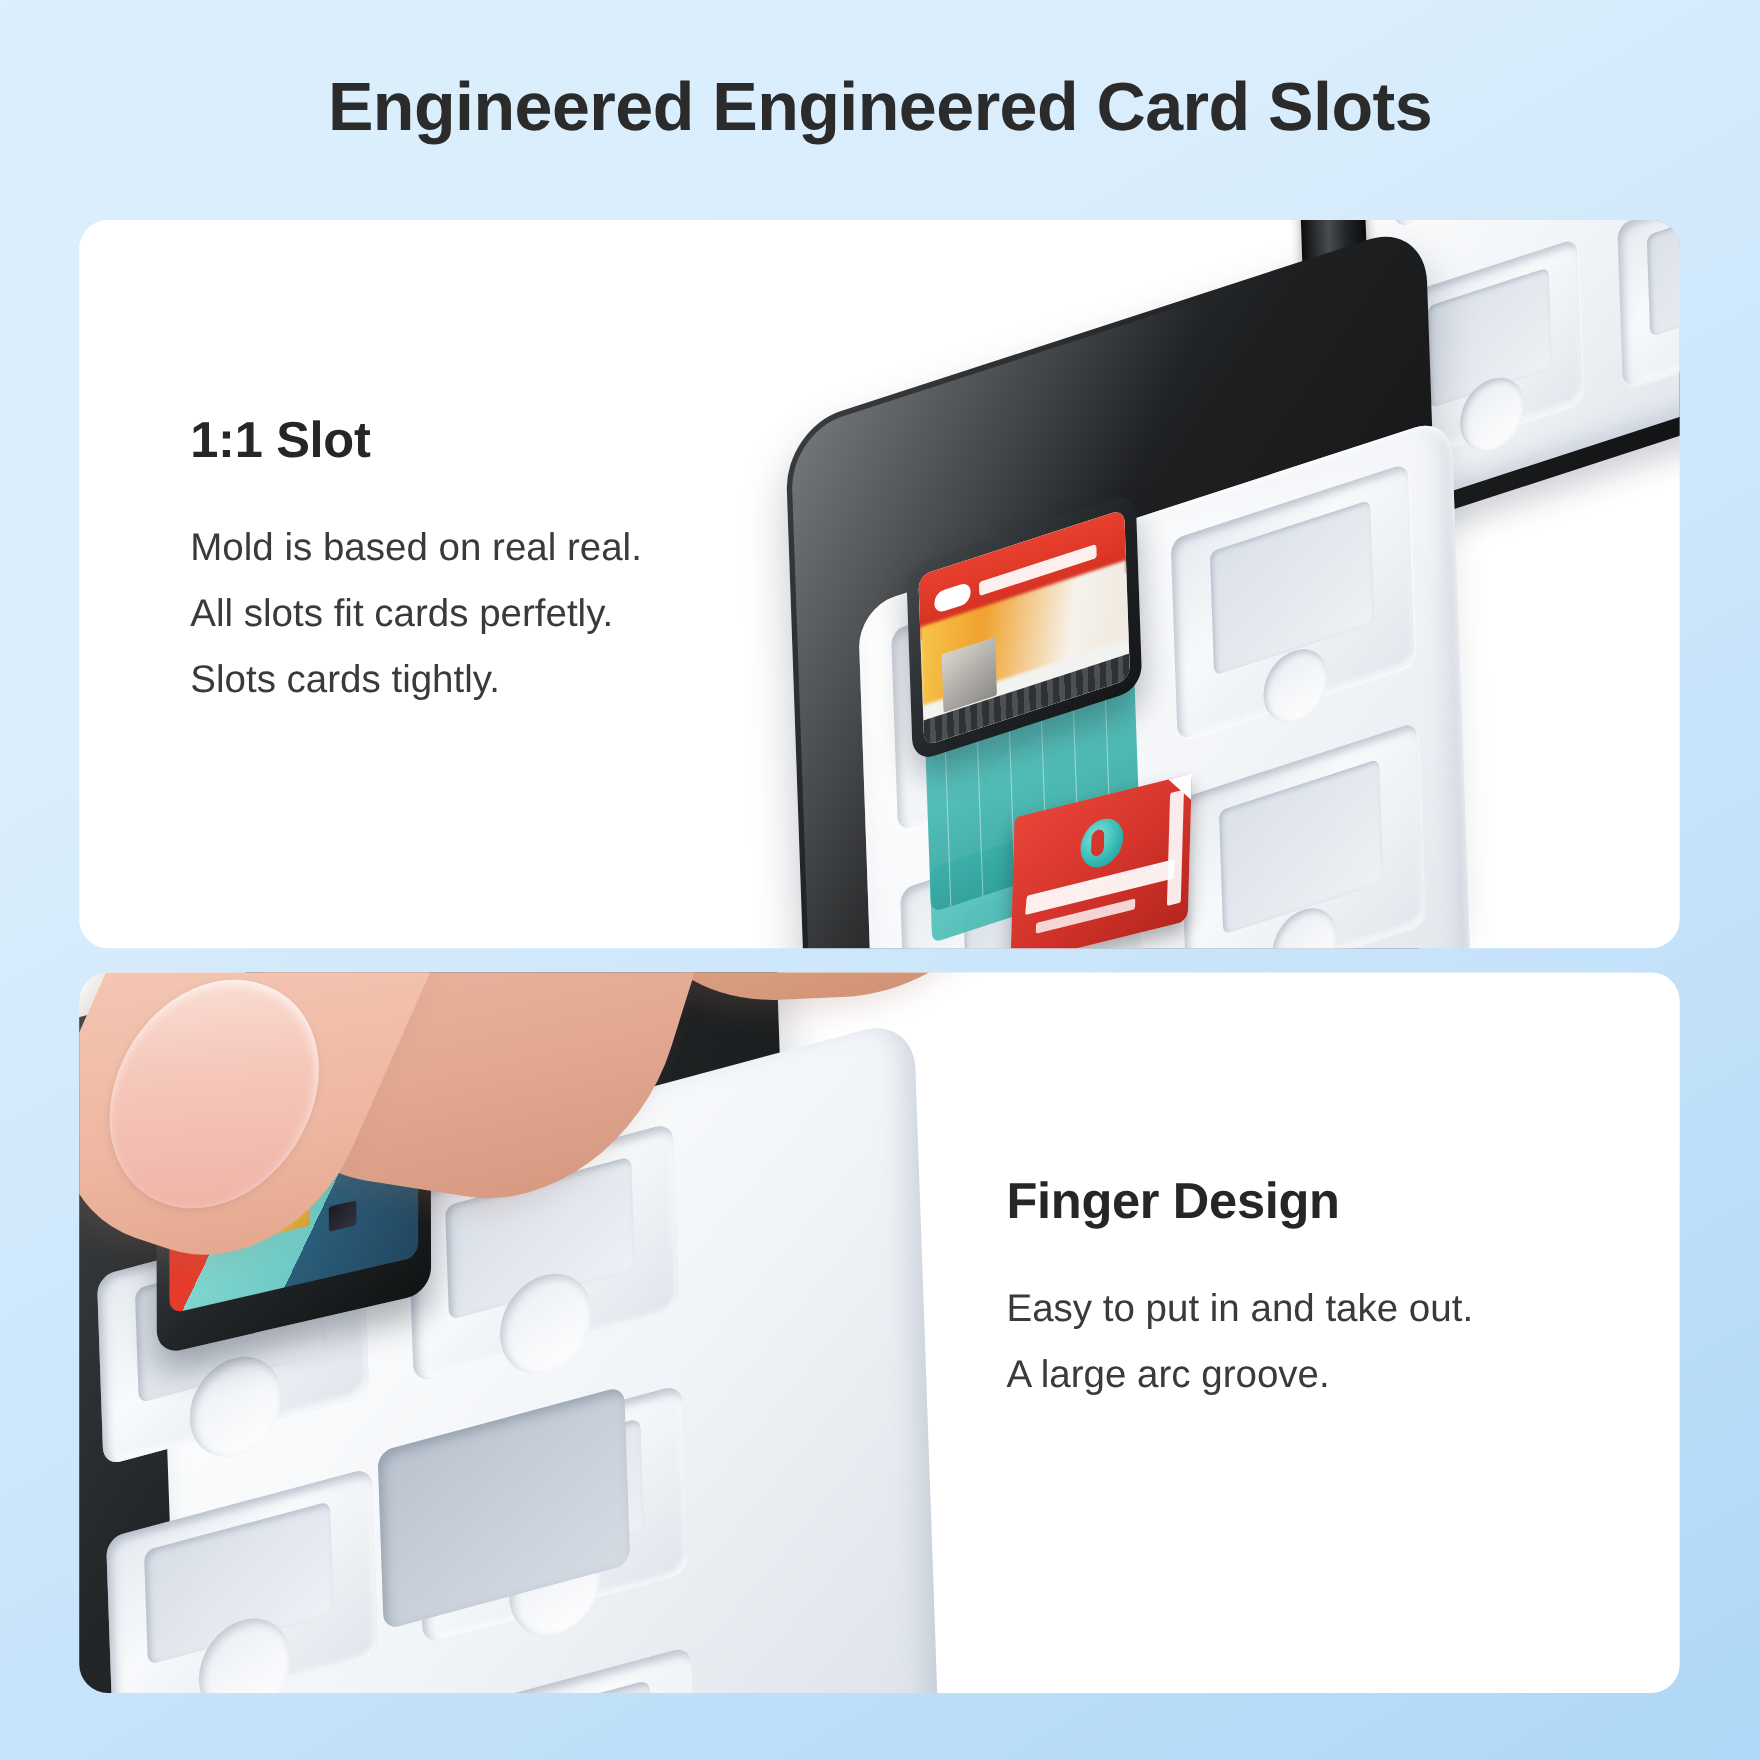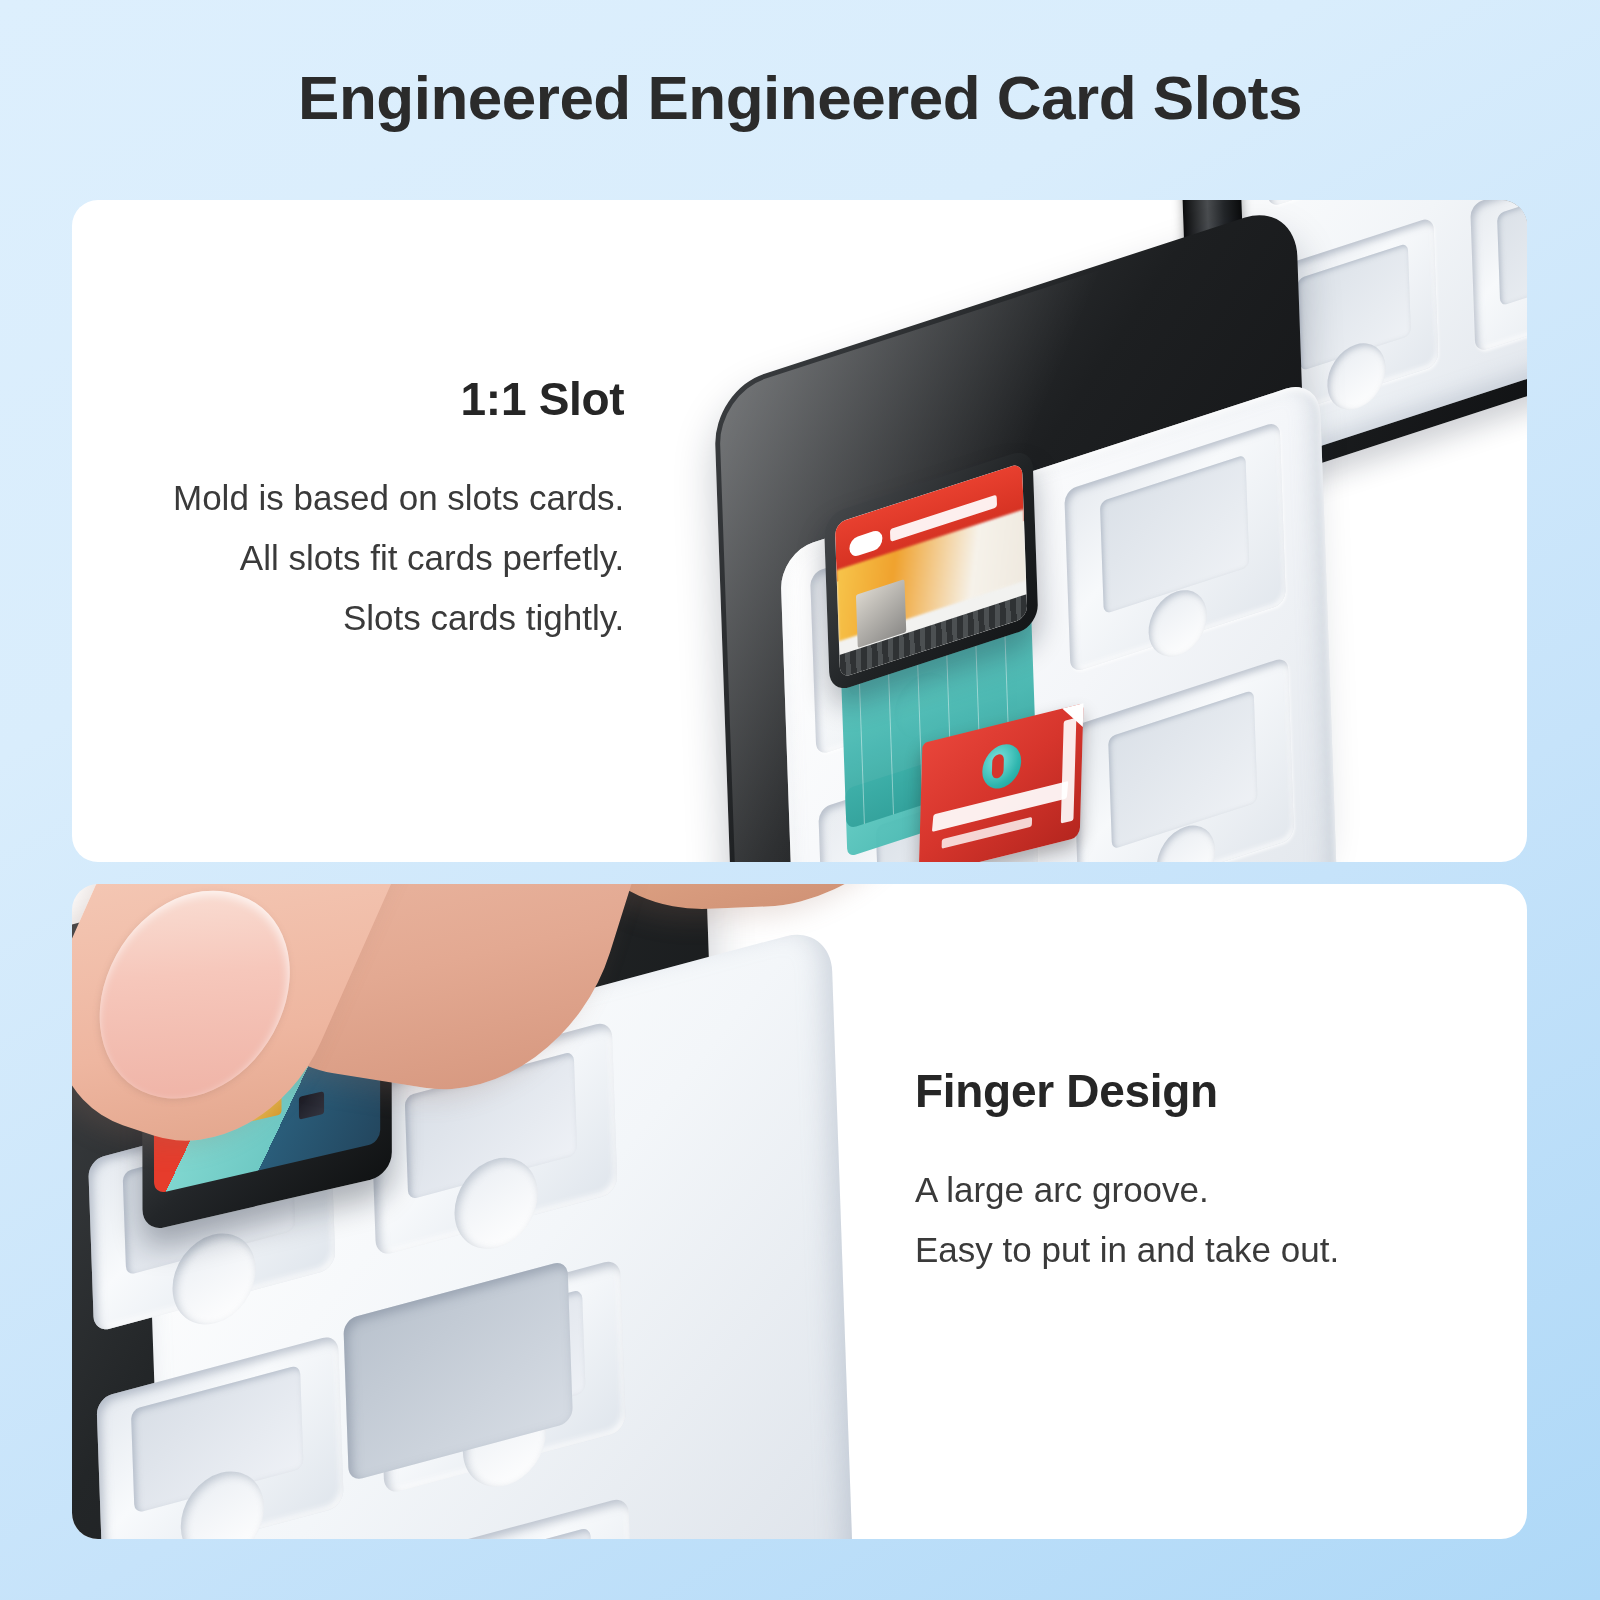--- a/index.html
+++ b/index.html
@@ -26,21 +26,21 @@
   #panel-2{ left:72px; top:884px; width:1455px; height:655px; }
 
   .panel-text{ position:absolute; z-index:6; }
   .panel-heading{
     font-size:46px; font-weight:bold; color:#262626; letter-spacing:-0.3px;
     margin-bottom:42px; white-space:nowrap;
   }
   .panel-line{
     font-size:35px; color:#3a3a3a; line-height:1.72; white-space:nowrap;
   }
-  #panel-1 .panel-text{ left:101px; top:172px;text-align:right; }
+  #panel-1 .panel-text{ left:101px; top:172px; }
   #panel-2 .panel-text{ left:843px; top:180px; }
 
   
   .art{ position:absolute; inset:0; z-index:1; }
 
   
   .case-stage{
     position:absolute; left:600px; top:-60px; width:1020px; height:820px;
     transform:rotate(-18deg) skewX(-16deg) scale(1.02);
     transform-origin:40% 50%;
@@ -384,21 +384,21 @@
             <div class="contacts"></div>
           </div>
         </div>
       </div>
 
     </div>
   </div>
 
   <div class="panel-text">
     <div class="panel-heading">1:1 Slot</div>
-    <div class="panel-line">Mold is based on slots cards.</div>
+    <div class="panel-line">Mold is based on real real.</div>
     <div class="panel-line">All slots fit cards perfetly.</div>
     <div class="panel-line">Slots cards tightly.</div>
   </div>
 
 </section>
 
 <section class="panel" id="panel-2">
 
   <div class="art">
     <div class="case2-stage">
@@ -431,17 +431,17 @@
         </div>
         <div class="finger" id="finger-thumb"></div>
         <div class="finger" id="finger-index"></div>
       </div>
 
     </div>
   </div>
 
   <div class="panel-text">
     <div class="panel-heading">Finger Design</div>
+    <div class="panel-line">Easy to put in and take out.</div>
     <div class="panel-line">A large arc groove.</div>
-    <div class="panel-line">Easy to put in and take out.</div>
   </div>
 
 </section>
 
 </body></html>

